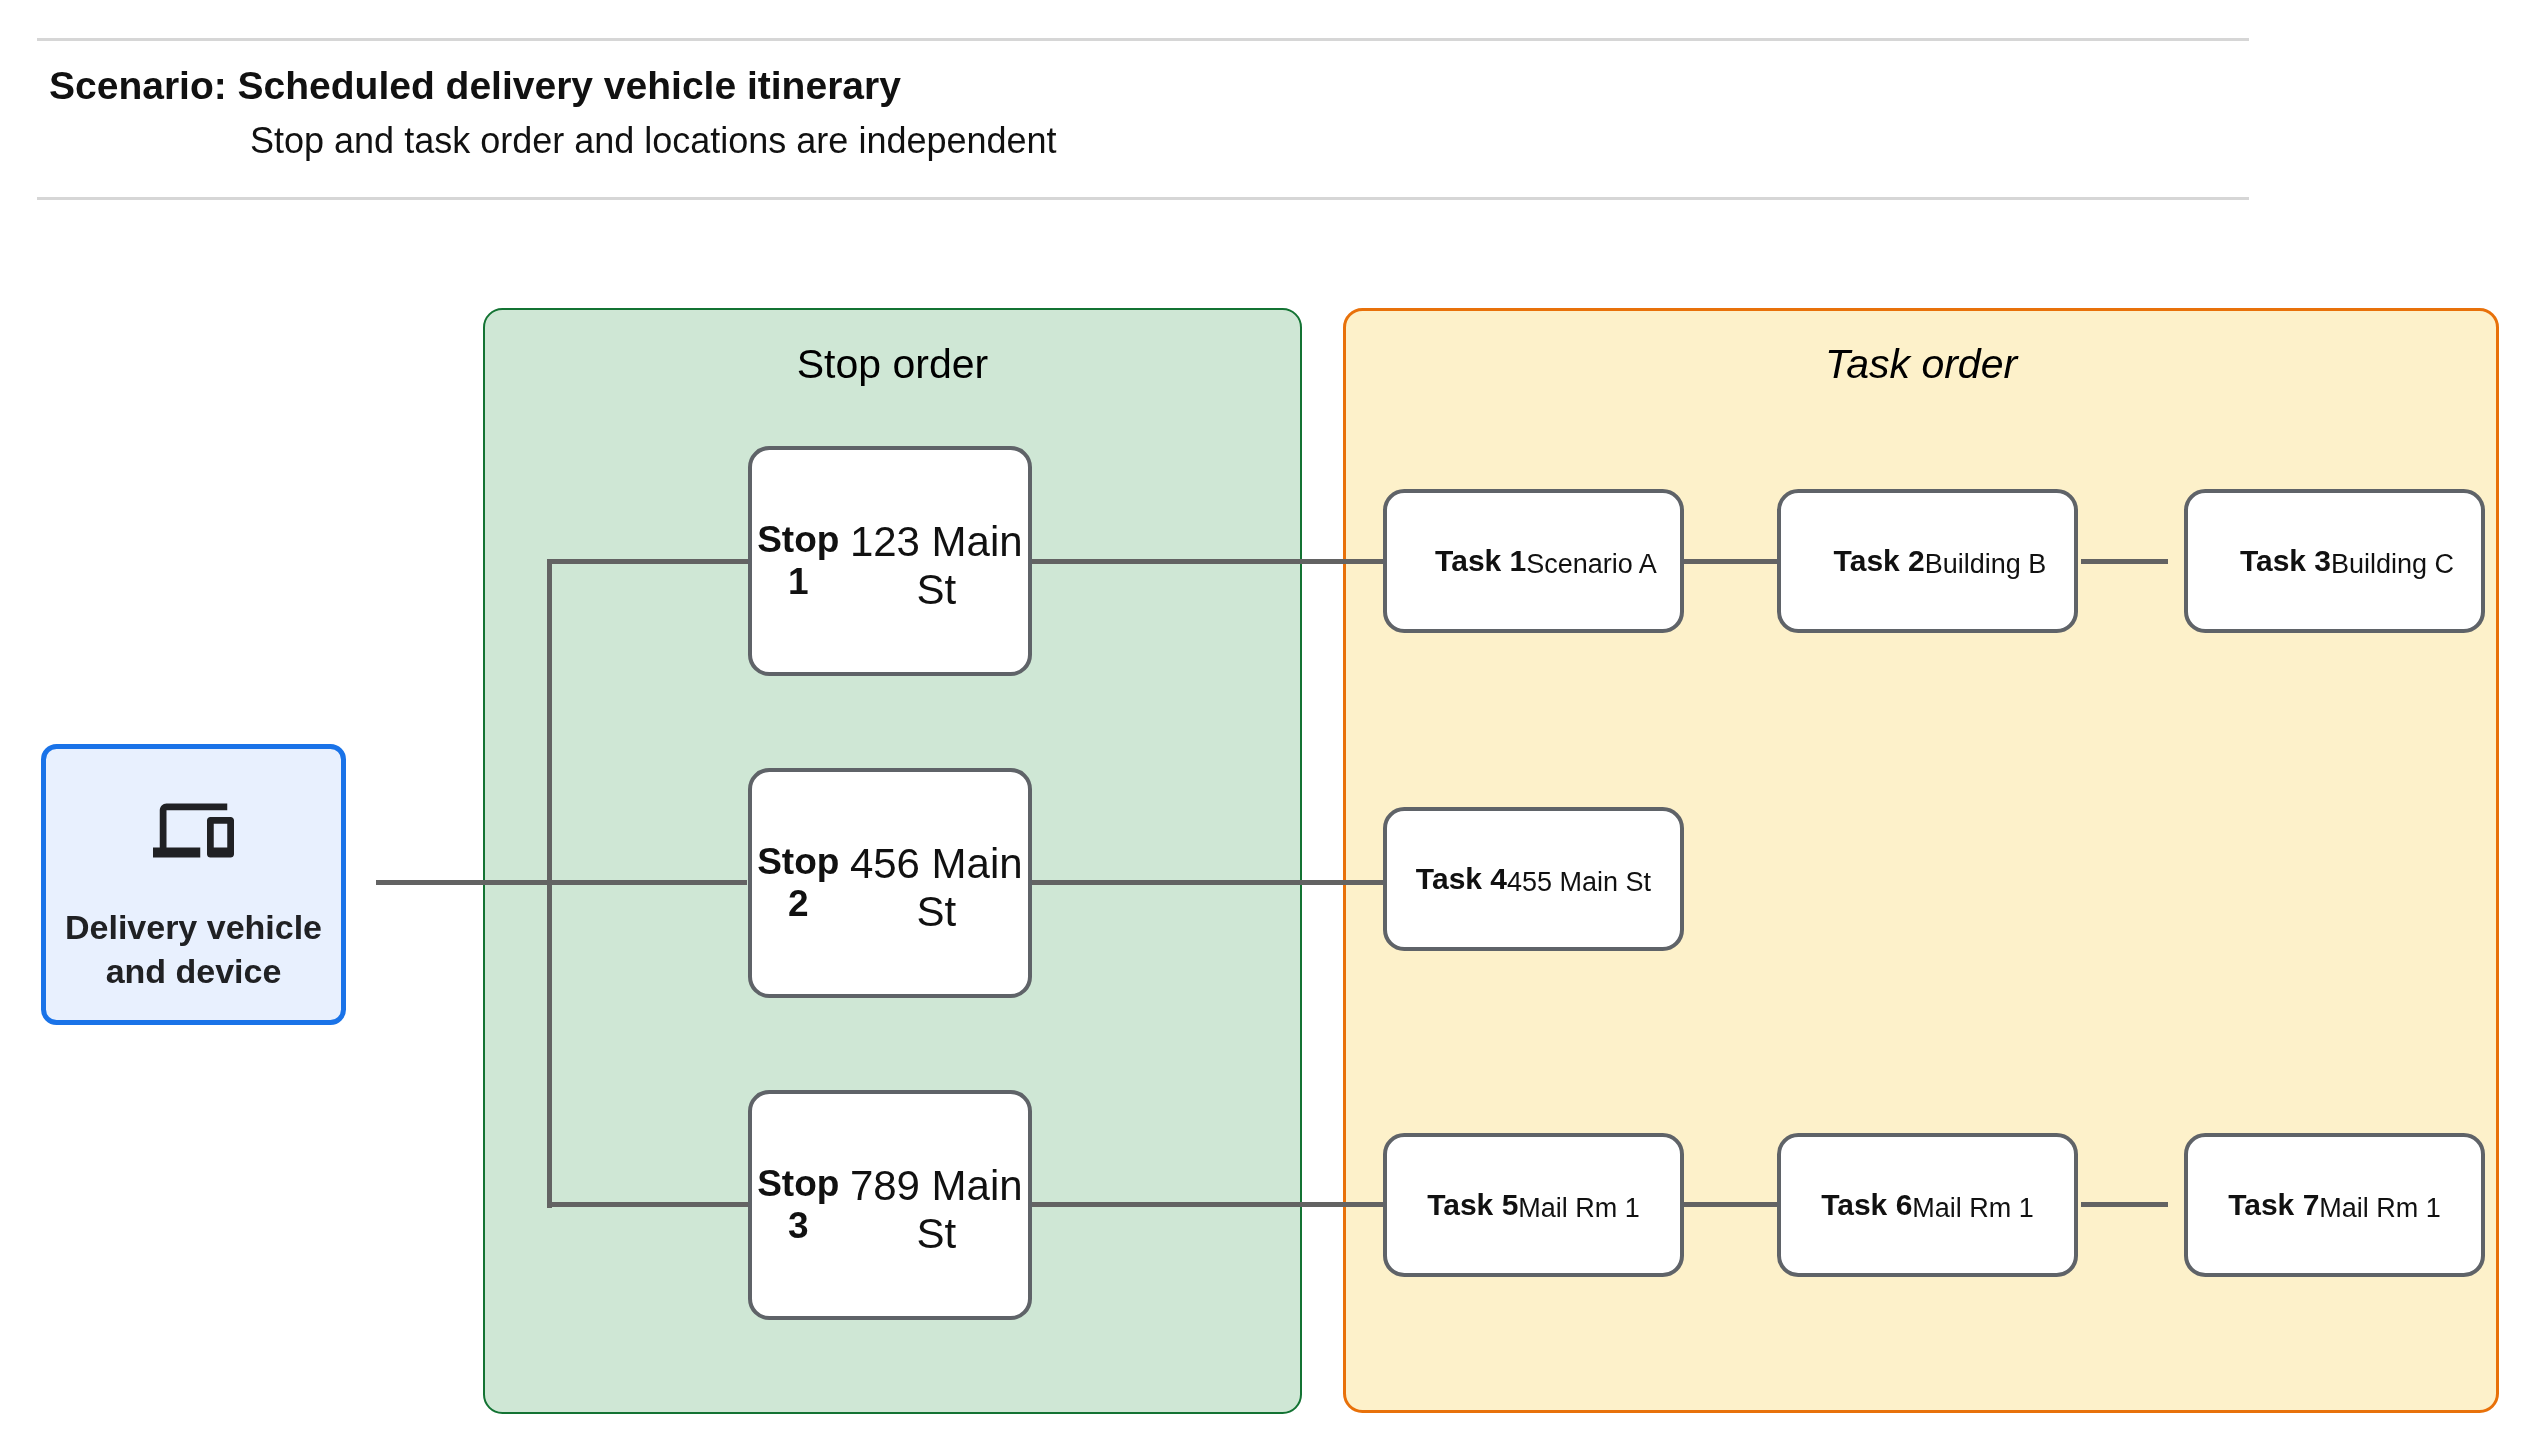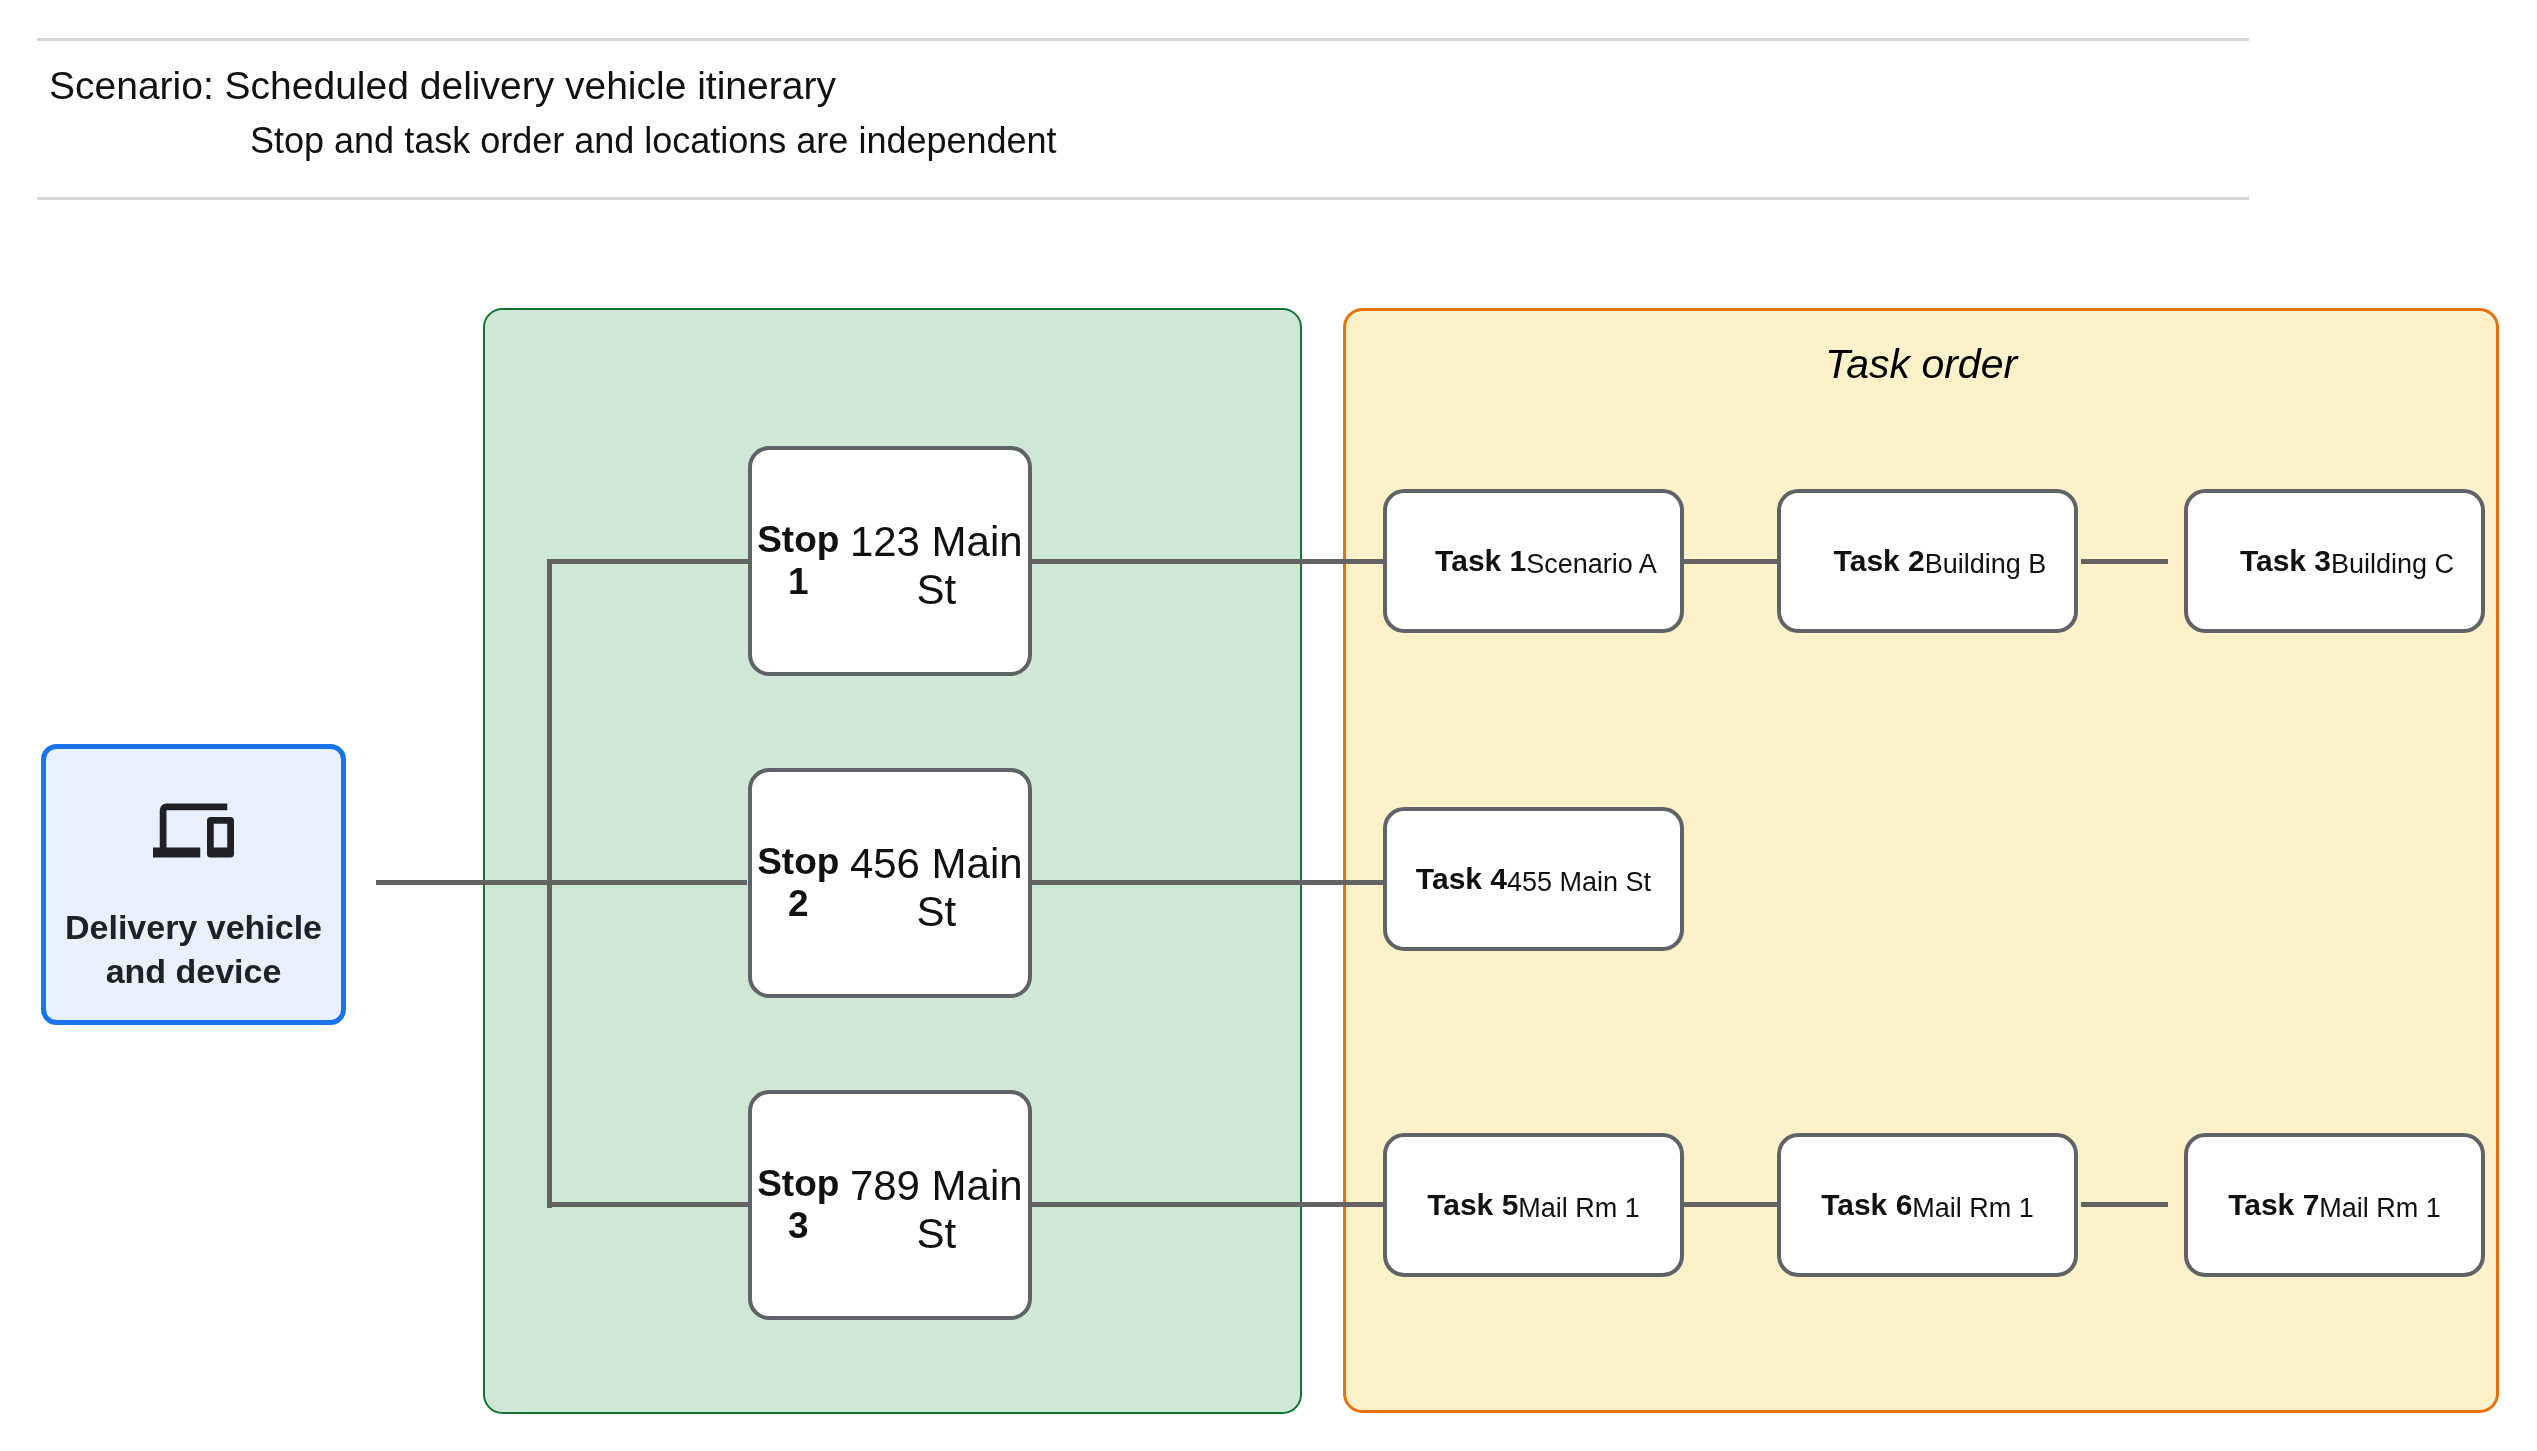--- a/index.html
+++ b/index.html
@@ -23,21 +23,21 @@
     background: #d6d6d6;
   }
   .hairline.top { top: 38px; }
   .hairline.bottom { top: 197px; }
 
   .page-title {
     position: absolute;
     left: 49px;
     top: 64px;
     font-size: 39px;
-    font-weight: normal;
+    font-weight: bold;
     color: #111111;
     white-space: nowrap;
   }
   .page-subtitle {
     position: absolute;
     left: 250px;
     top: 120px;
     font-size: 36px;
     font-weight: normal;
     color: #111111;
@@ -132,20 +132,21 @@
 
 <div class="stage">
 
   <div class="hairline top"></div>
   <div class="page-title">Scenario: Scheduled delivery vehicle itinerary</div>
   <div class="page-subtitle">Stop and task order and locations are independent</div>
   <div class="hairline bottom"></div>
 
   <div class="panel stop-panel"></div>
   <div class="panel task-panel"></div>
+  <div class="panel-title stop">Stop order</div>
   <div class="panel-title task">Task order</div>
 
   <div class="conn h" style="left:376px;  top:880px;  width:371px;"></div>
   <div class="conn v" style="left:547px;  top:559px;  height:649px;"></div>
   <div class="conn h" style="left:547px;  top:559px;  width:201px;"></div>
   <div class="conn h" style="left:547px;  top:1202px; width:201px;"></div>
   <div class="conn h" style="left:1032px; top:559px;  width:351px;"></div>
   <div class="conn h" style="left:1032px; top:880px;  width:351px;"></div>
   <div class="conn h" style="left:1032px; top:1202px; width:351px;"></div>
   <div class="conn h" style="left:1683px; top:559px;  width:94px;"></div>

